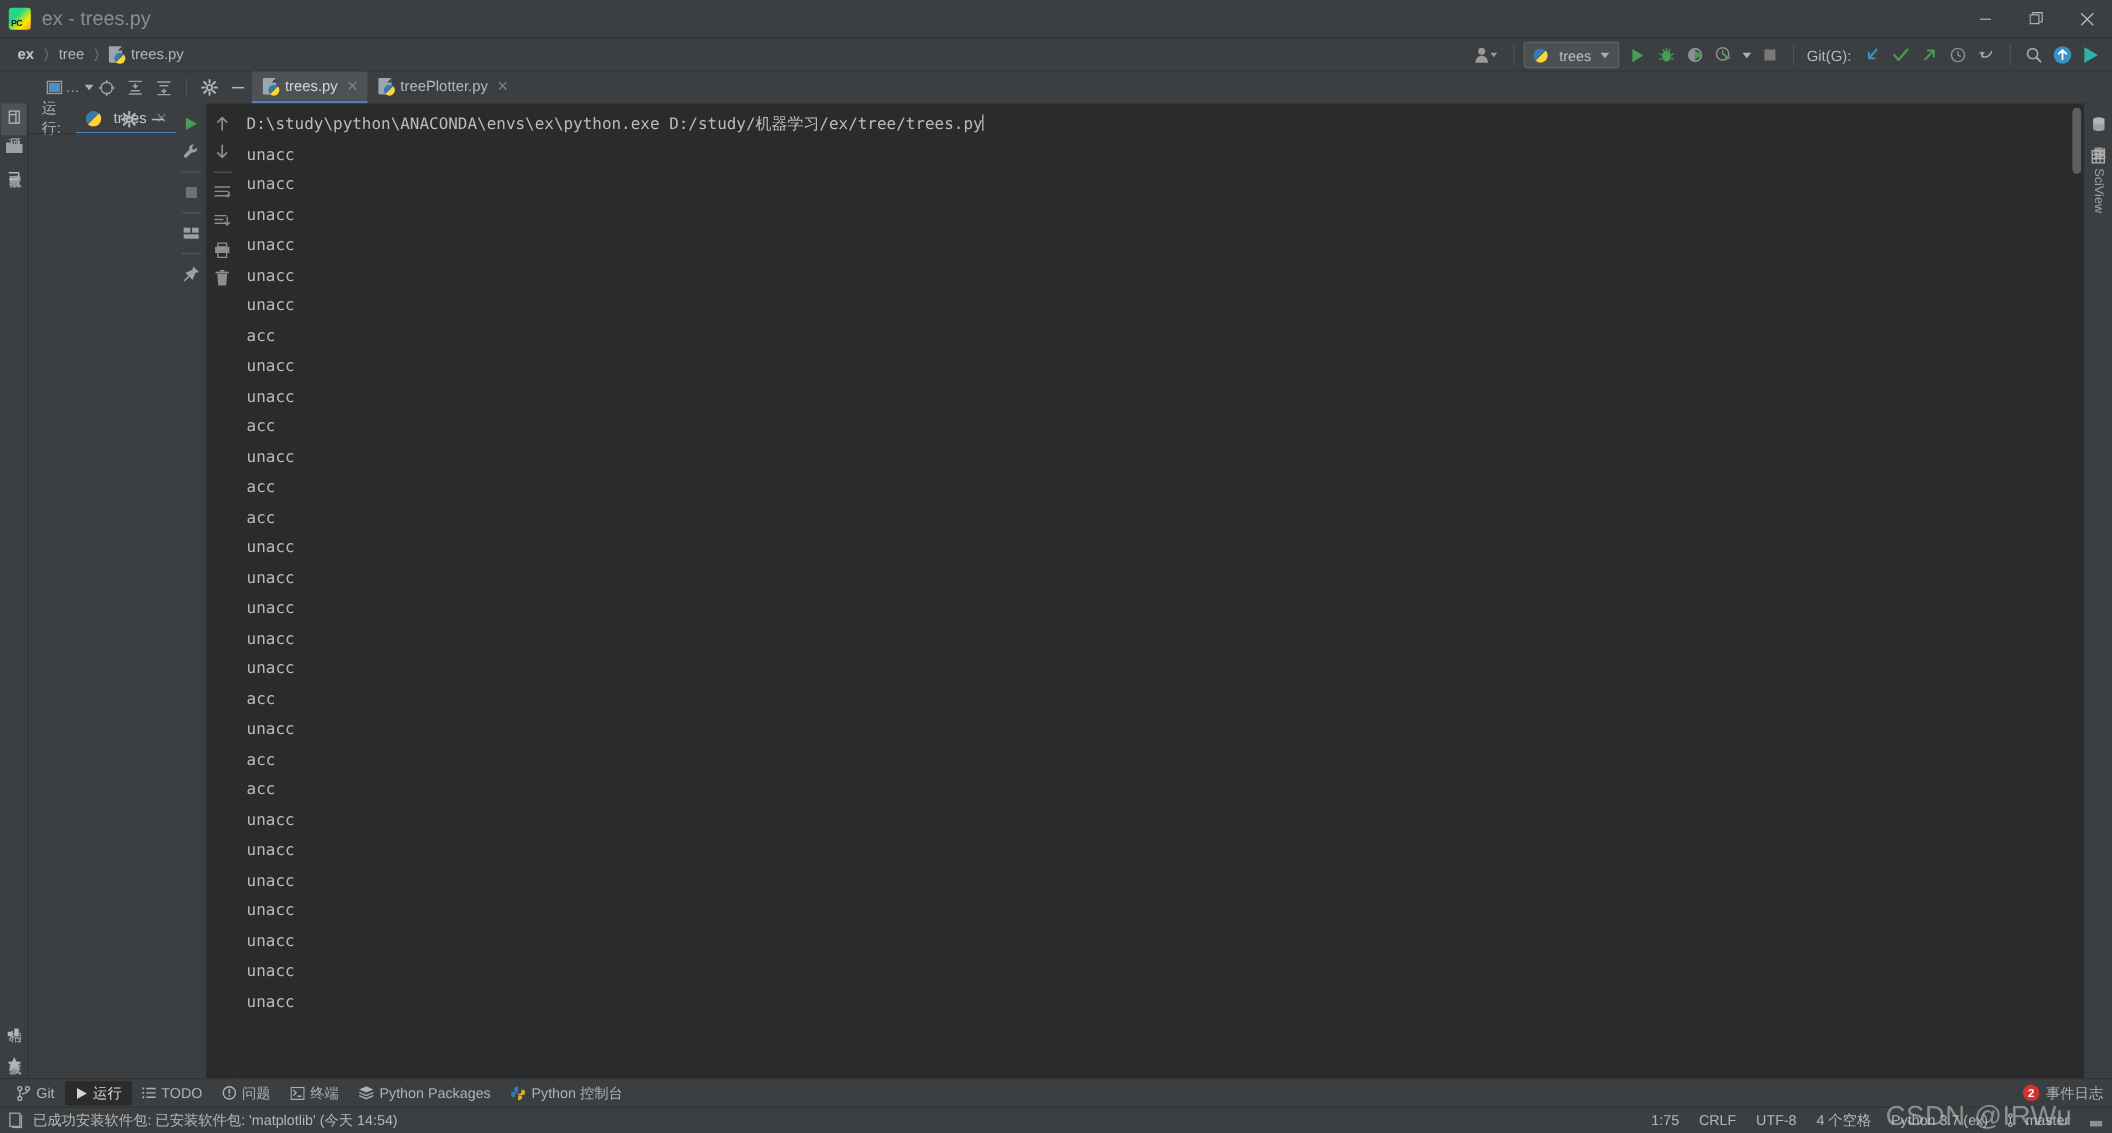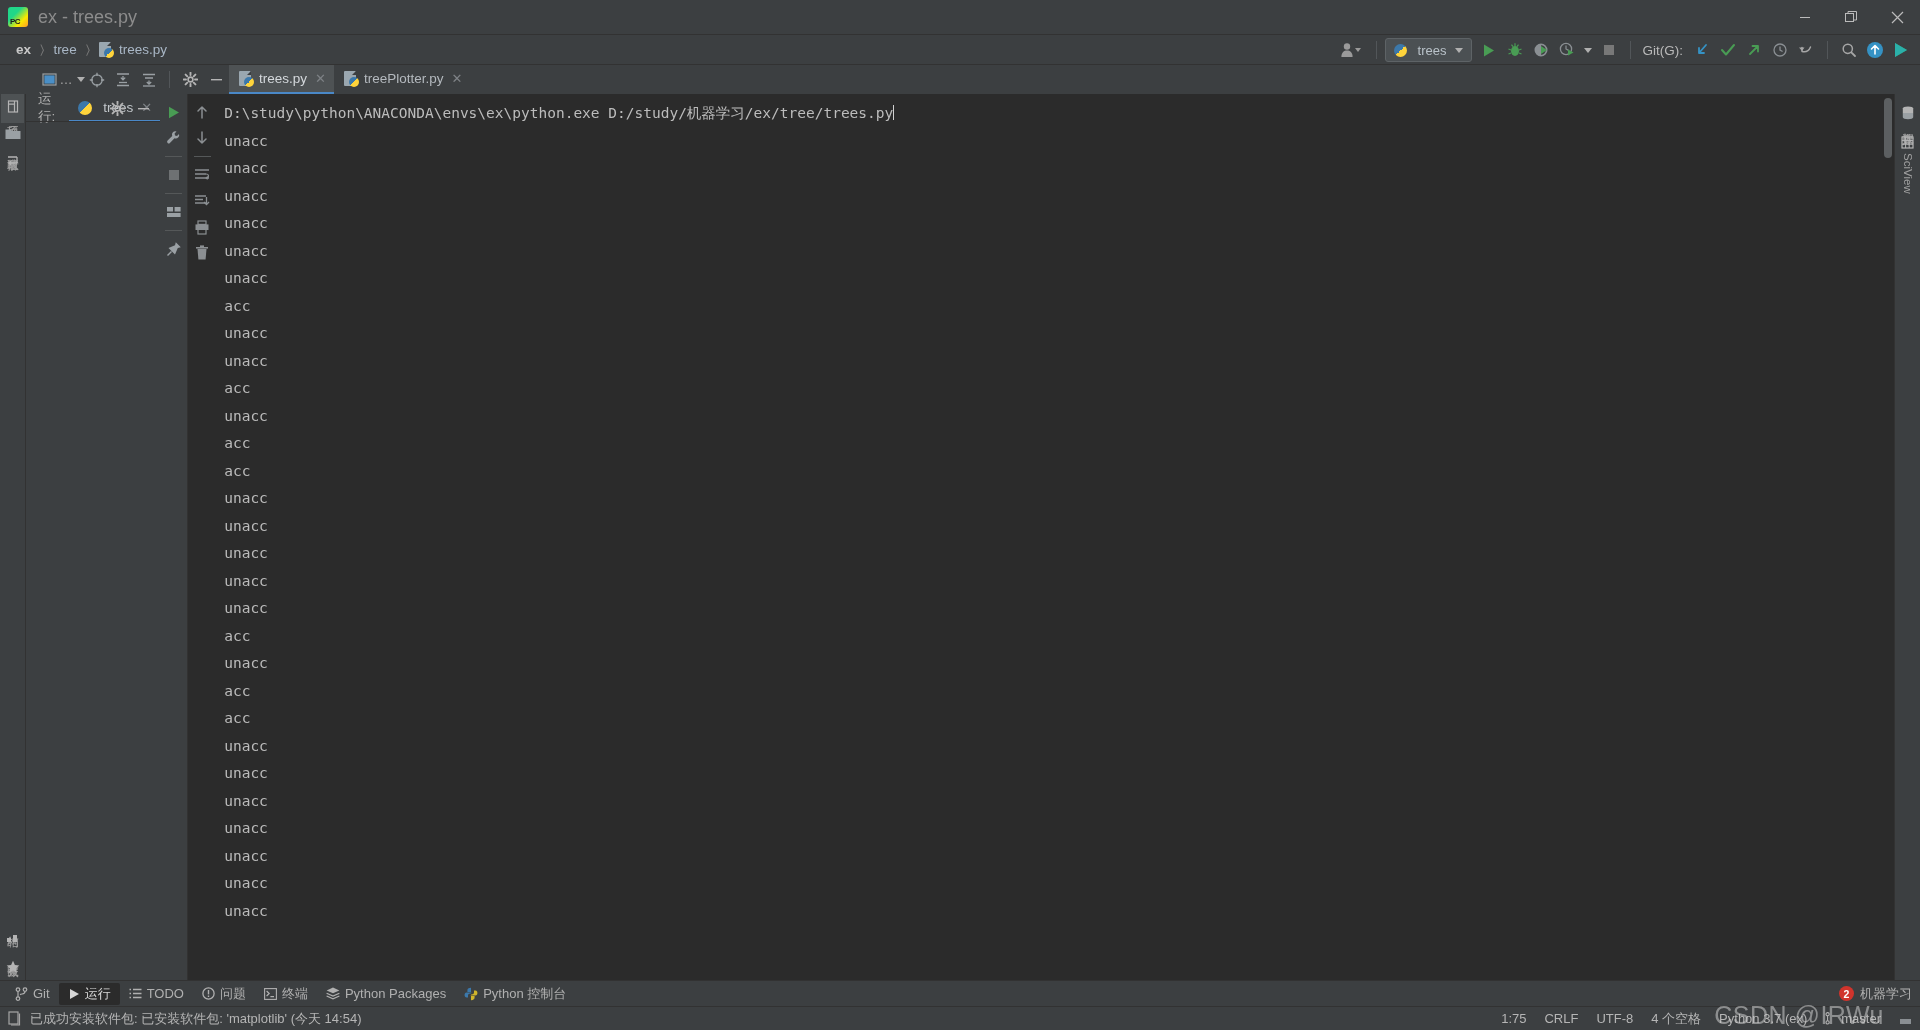--- a/index.html
+++ b/index.html
@@ -647,21 +647,21 @@
     <div class="tbitem">
       <svg width="14" height="14" viewBox="0 0 14 14">
           <path d="M7 0.8 C4.2 0.8 3.4 2 3.4 3.4 V5 H7.3 V5.6 H2.6 C1.2 5.6 0.6 6.6 0.6 8 C0.6 9.4 1.2 10.4 2.6 10.4 H4 V8.6 C4 7.4 5 6.6 6.2 6.6 H7" fill="#3c78aa"></path>
           <path d="M7 13.2 C9.8 13.2 10.6 12 10.6 10.6 V9 H6.7 V8.4 H11.4 C12.8 8.4 13.4 7.4 13.4 6 C13.4 4.6 12.8 3.6 11.4 3.6 H10 V5.4 C10 6.6 9 7.4 7.8 7.4 H7" fill="#cfb42b"></path>
         </svg>
       <span>Python 控制台</span>
     </div>
 
     <div class="tb-right">
       <div class="badge">2</div>
-      <span style="font-size:13px;color:#b0b0b0;">机器学习</span>
+      <span style="font-size:13px;color:#b0b0b0;">事件日志</span>
     </div>
   </div>
 
   <div class="statusbar">
     <svg width="14" height="15" viewBox="0 0 14 15">
         <rect x="1" y="1" width="9" height="12" fill="none" stroke="#a6a6a6" stroke-width="1.2"></rect>
         <path d="M11.5 2.5 V14 H3" fill="none" stroke="#a6a6a6" stroke-width="1.2"></path>
       </svg>
     <span class="status-msg">已成功安装软件包: 已安装软件包: 'matplotlib' (今天 14:54)</span>
 

